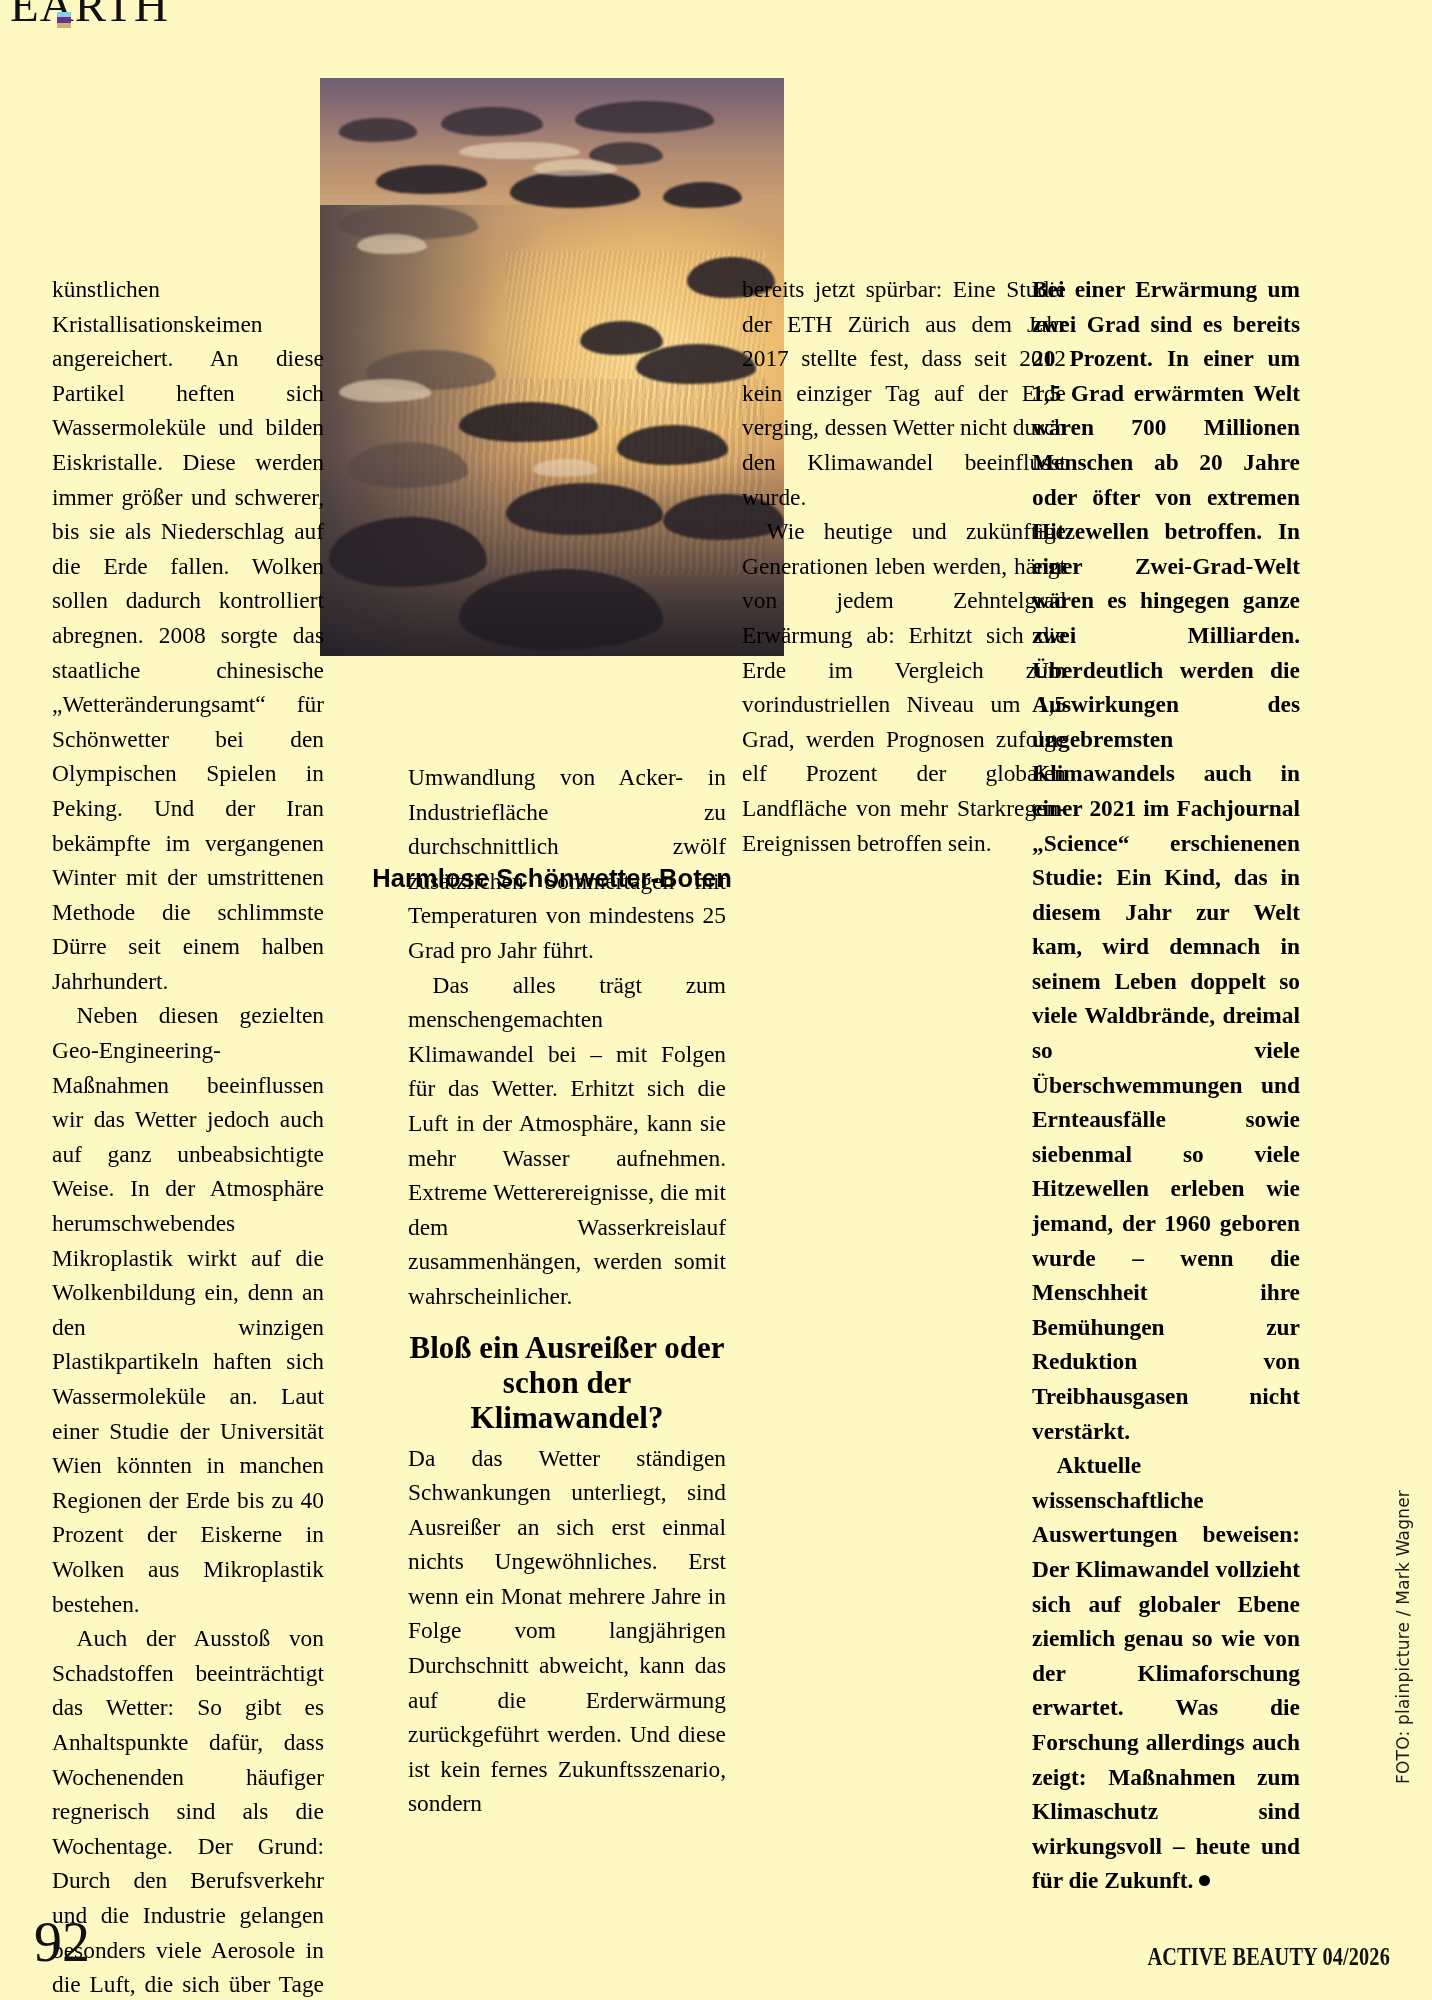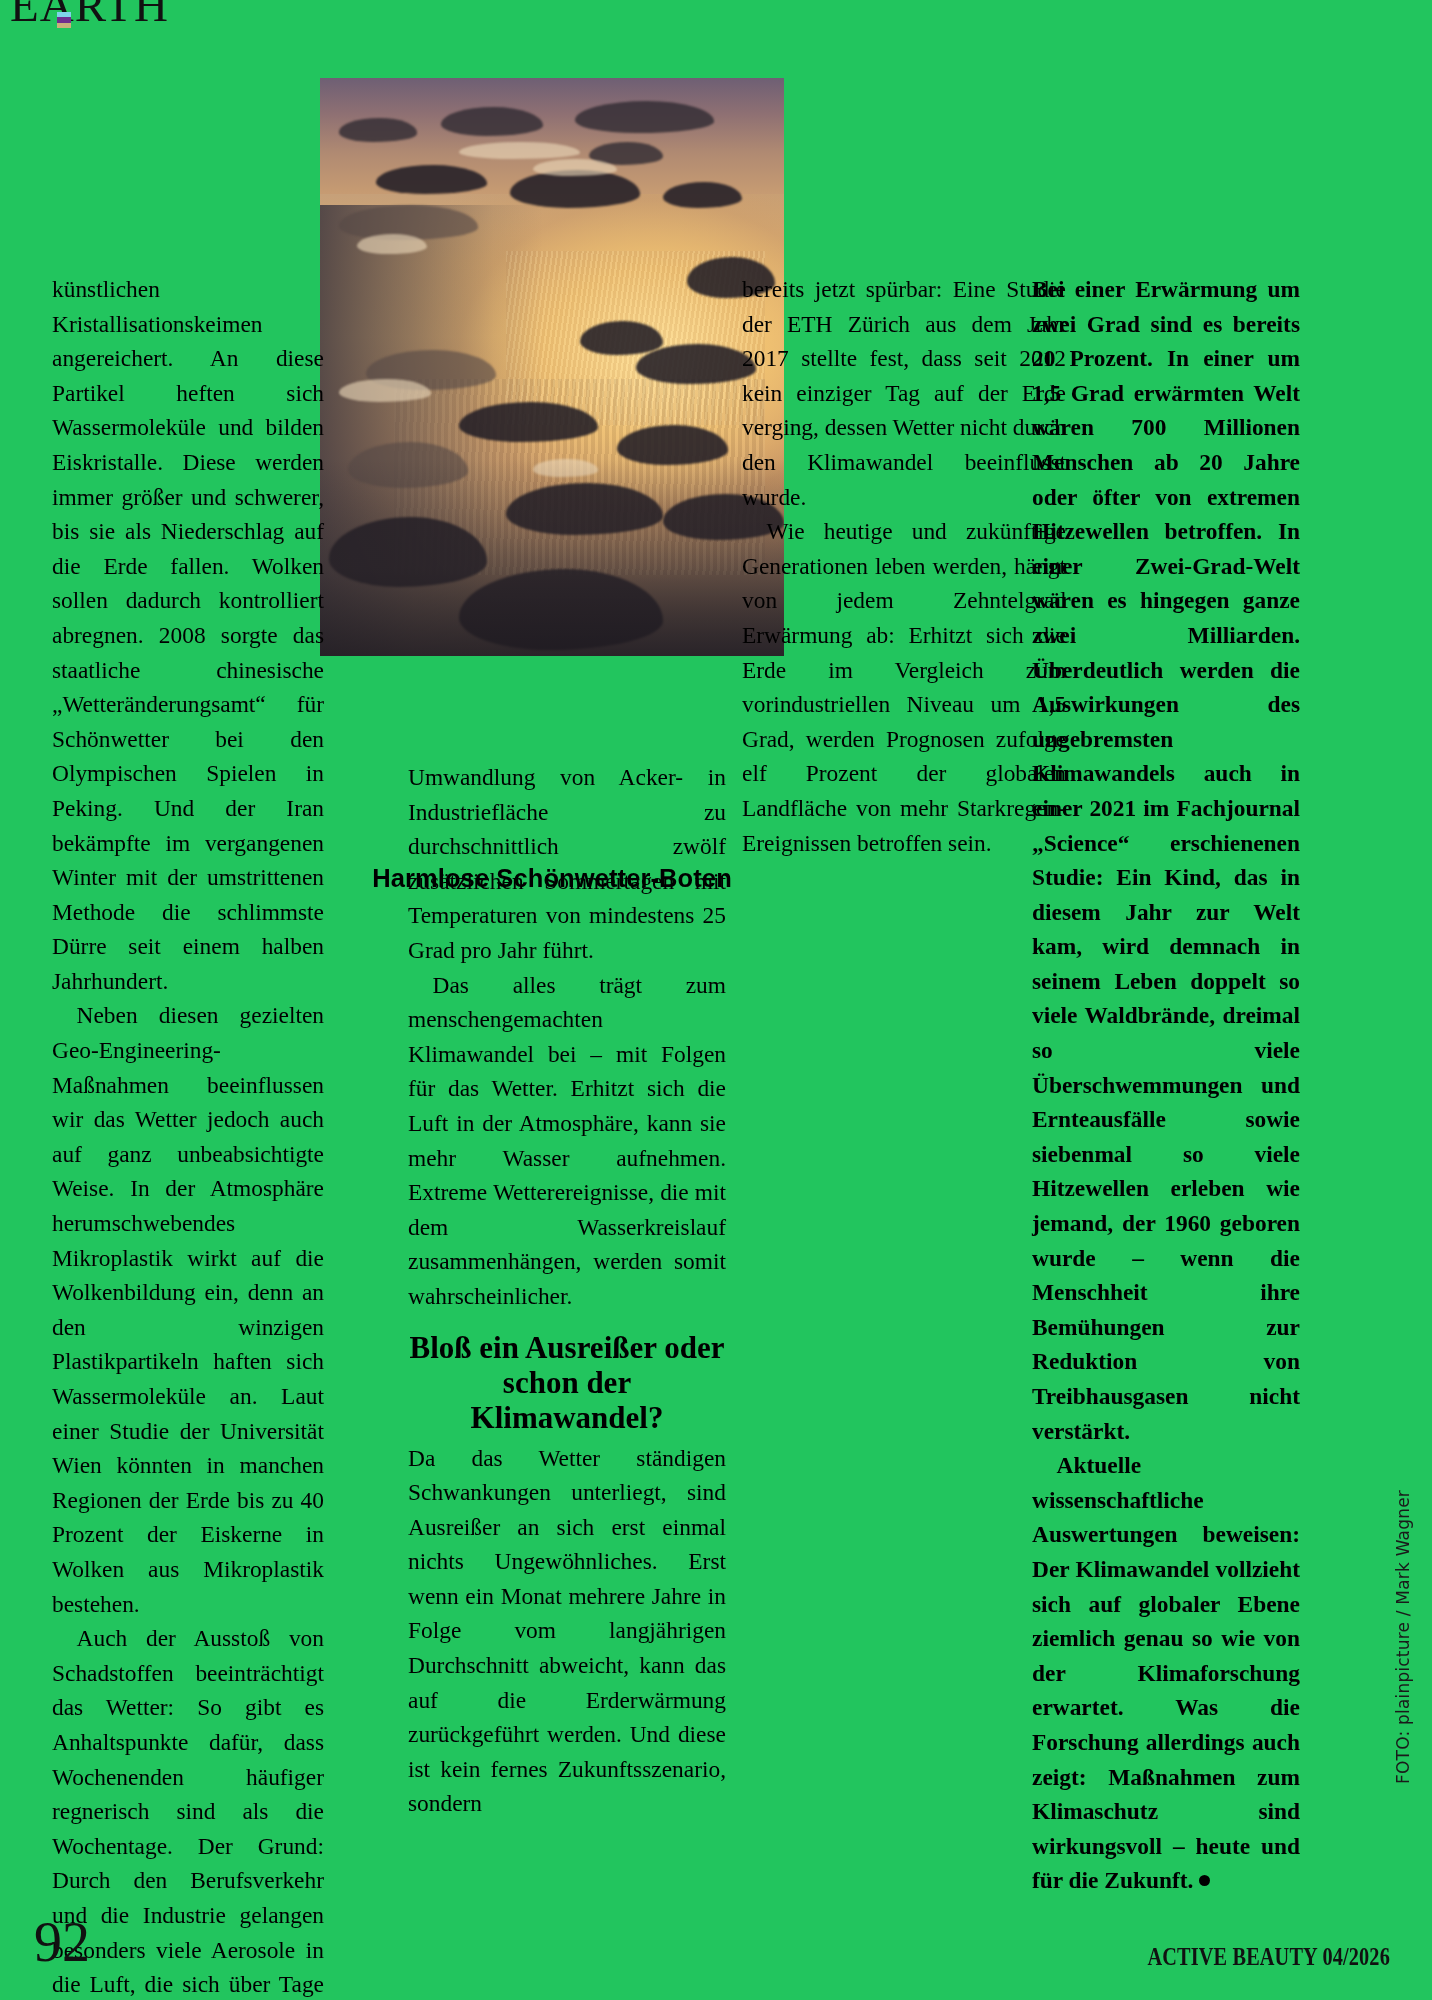--- a/index.html
+++ b/index.html
@@ -4,21 +4,21 @@
 <style>
   html, body {
     margin: 0;
     padding: 0;
     background: #ffffff;
   }
   .page {
     position: relative;
     width: 1432px;
     height: 2000px;
-    background: #22c55e;
+    background: #fef9c3;
     overflow: hidden;
     font-family: "Liberation Serif", "DejaVu Serif", serif;
     color: #000000;
   }
 
   
   .running-head {
     position: absolute;
     left: 10px;
     top: -18px;

